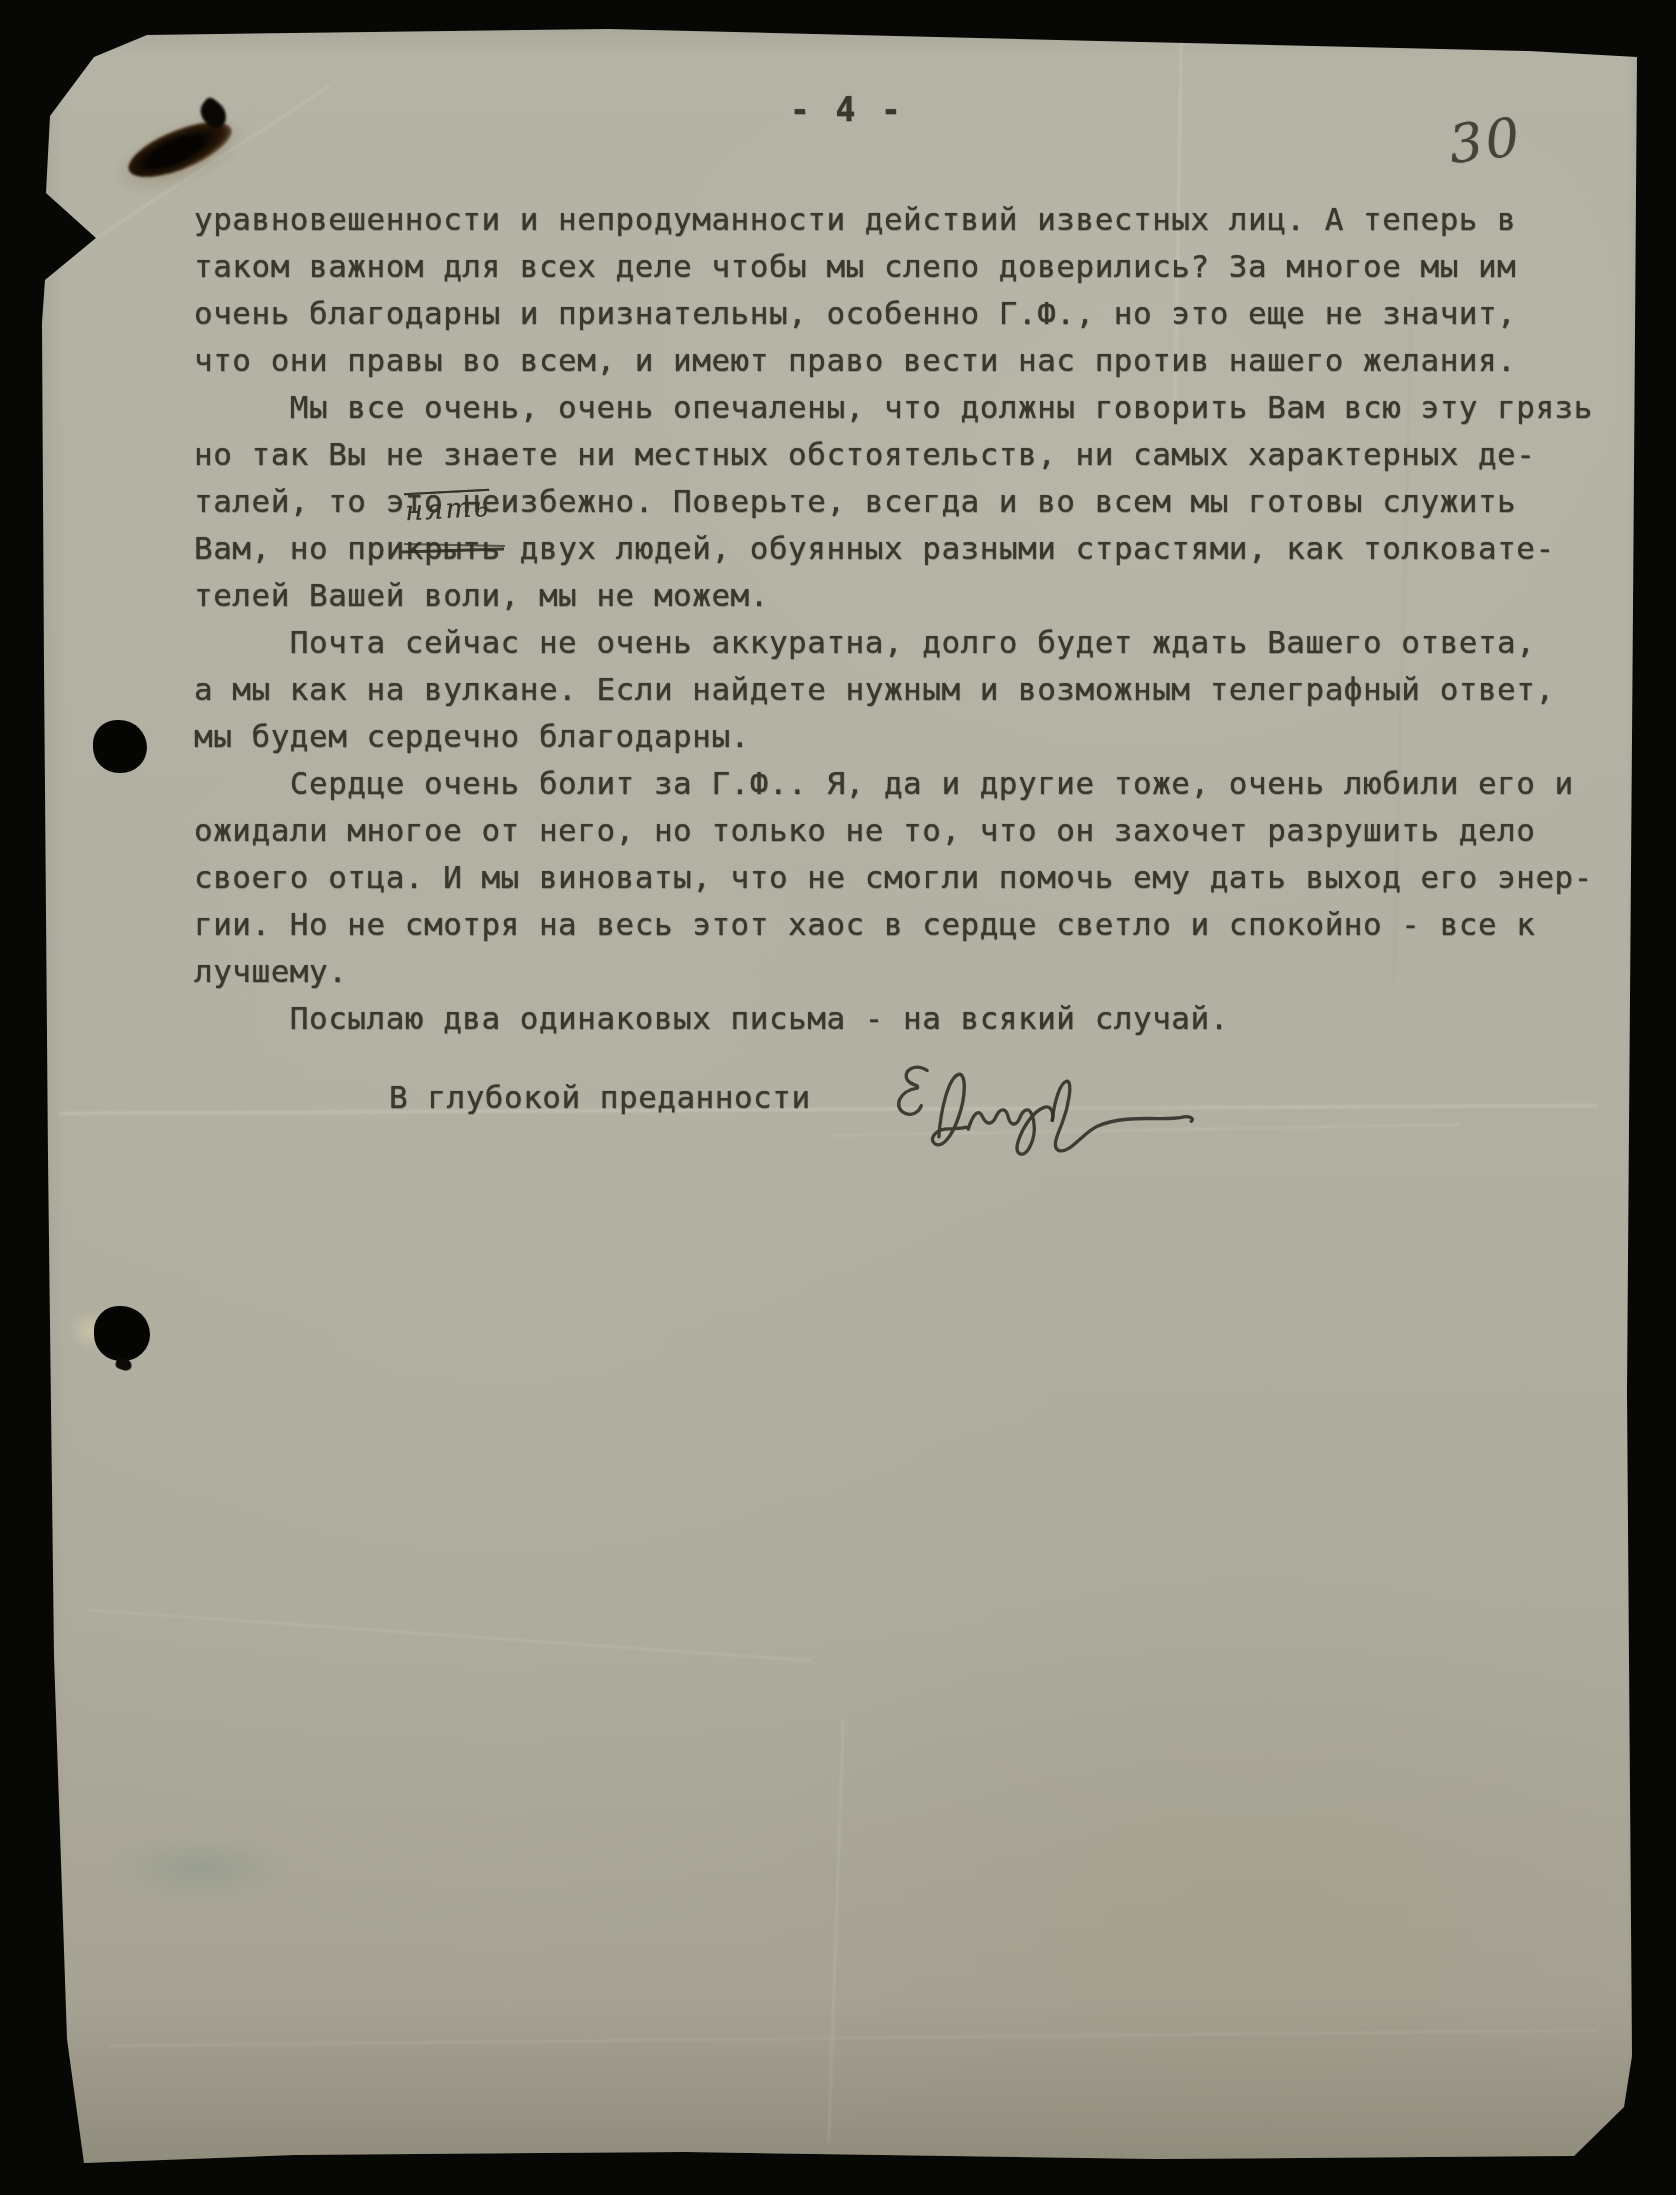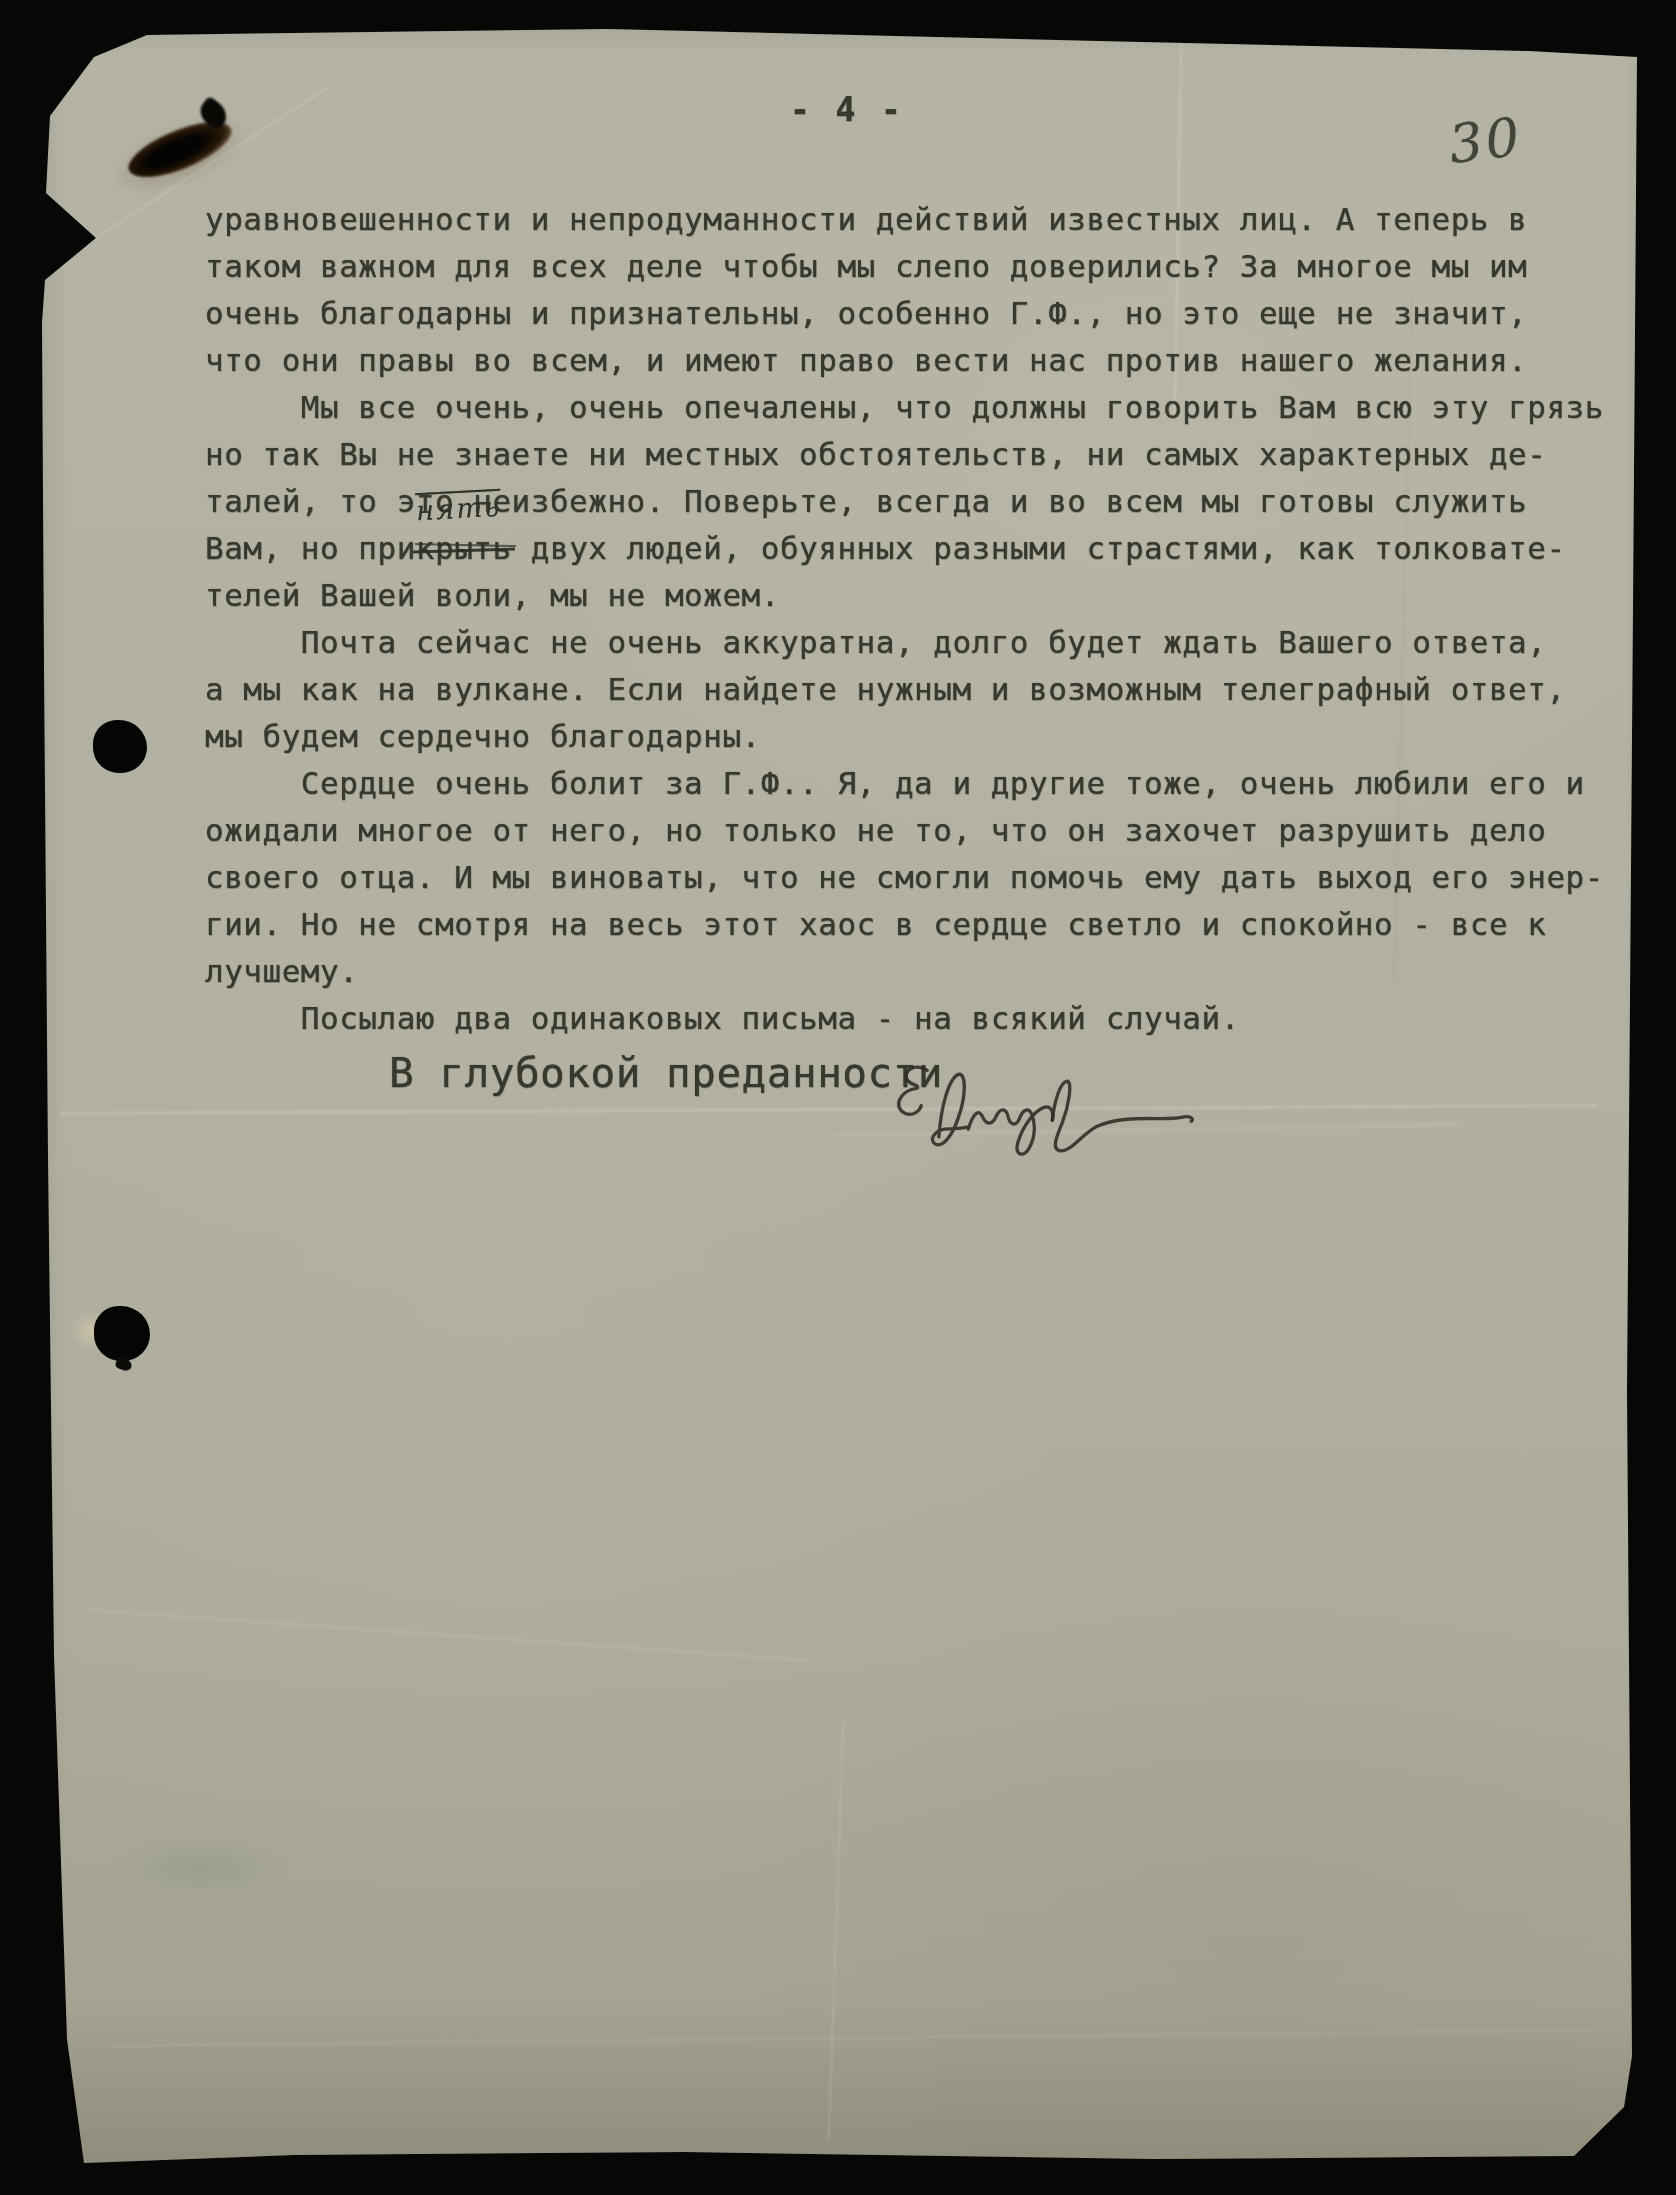--- a/index.html
+++ b/index.html
@@ -73,21 +73,21 @@
     font-size:33px;letter-spacing:2.9px;font-weight:bold;
   }
   .folio{
     position:absolute;left:1449px;top:110px;
     font-family:"DejaVu Serif", serif;font-style:italic;
     font-size:53px;color:rgba(56,56,48,.82);
     transform:rotate(-7deg);letter-spacing:2.9px;
     text-shadow:0 0 1px rgba(56,56,48,.5);
   }
   .typed-lines{
-    position:absolute;left:205px;top:196px;width:1372px;
+    position:absolute;left:194px;top:196px;width:1372px;
     font-size:31px;line-height:47px;letter-spacing:0.5px;
     white-space:pre;
   }
   .text-line{position:relative;}
   .struck{position:relative;display:inline-block;}
   .struck::before{
     content:'';position:absolute;left:-2.9px;right:-2.9px;top:52%;height:2.9px;
     background:rgba(45,44,36,.9);transform:rotate(-1.6deg);
   }
   .struck::after{
@@ -96,22 +96,22 @@
   }
   .insert{
     position:absolute;left:0px;top:-30px;
     font-family:"DejaVu Serif", serif;font-style:italic;
     font-size:27.4px;line-height:27.4px;letter-spacing:2px;
     color:#34332b;transform:rotate(-3deg);
     text-decoration:overline;text-decoration-thickness:2px;
     text-shadow:0 0 0.5px rgba(52,51,43,.6);
   }
   .closing{
-    position:absolute;left:389px;top:1049px;
-    font-size:41px;letter-spacing:0.5px;
+    position:absolute;left:389px;top:1079px;
+    font-size:31px;letter-spacing:0.5px;
   }
   .signature{position:absolute;left:882px;top:1047px;width:323px;height:132px;}
   .signature path{stroke:#2d2b24;stroke-width:3.4;fill:none;stroke-linecap:round;stroke-linejoin:round;opacity:.88;}
 </style>
 </head>
 <body>
 
 <div class="canvas">
 
   <div class="paper">

